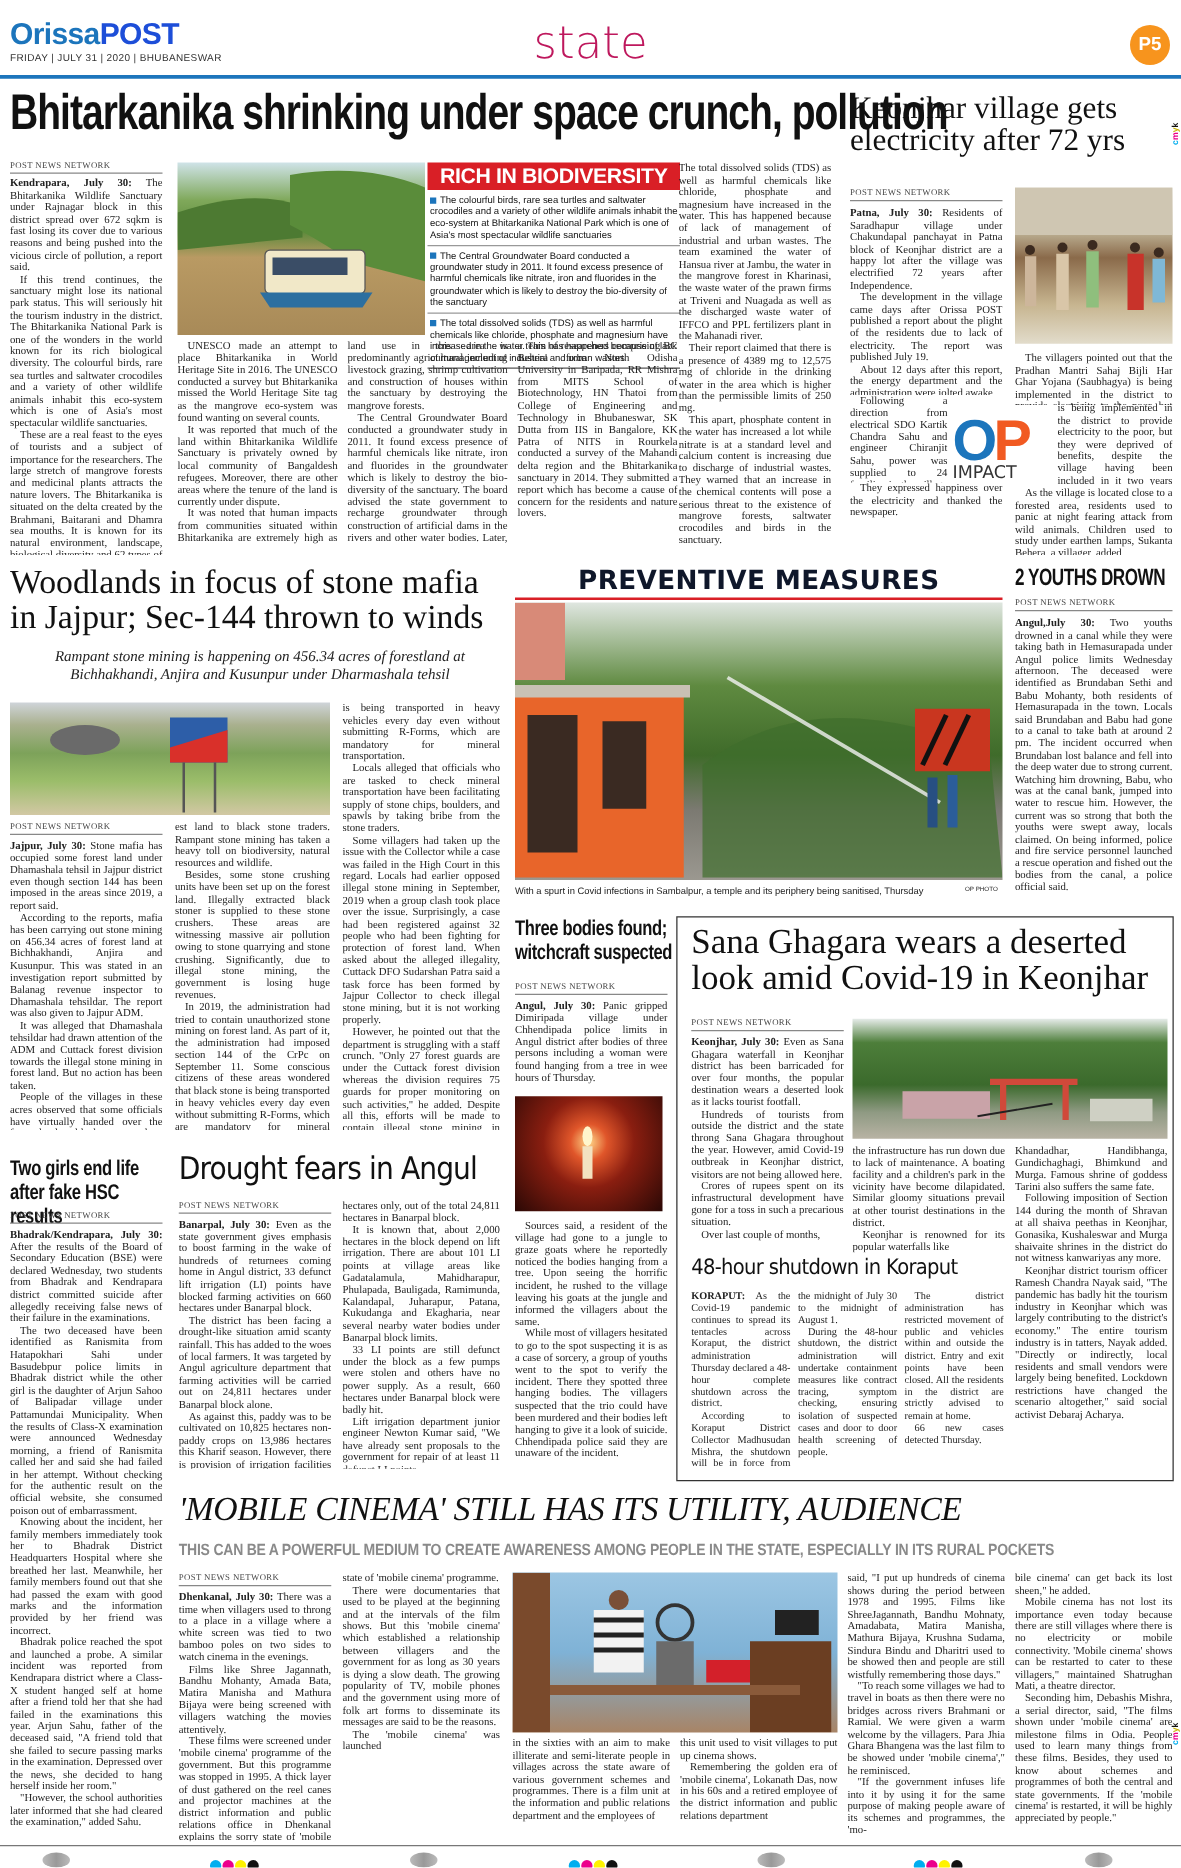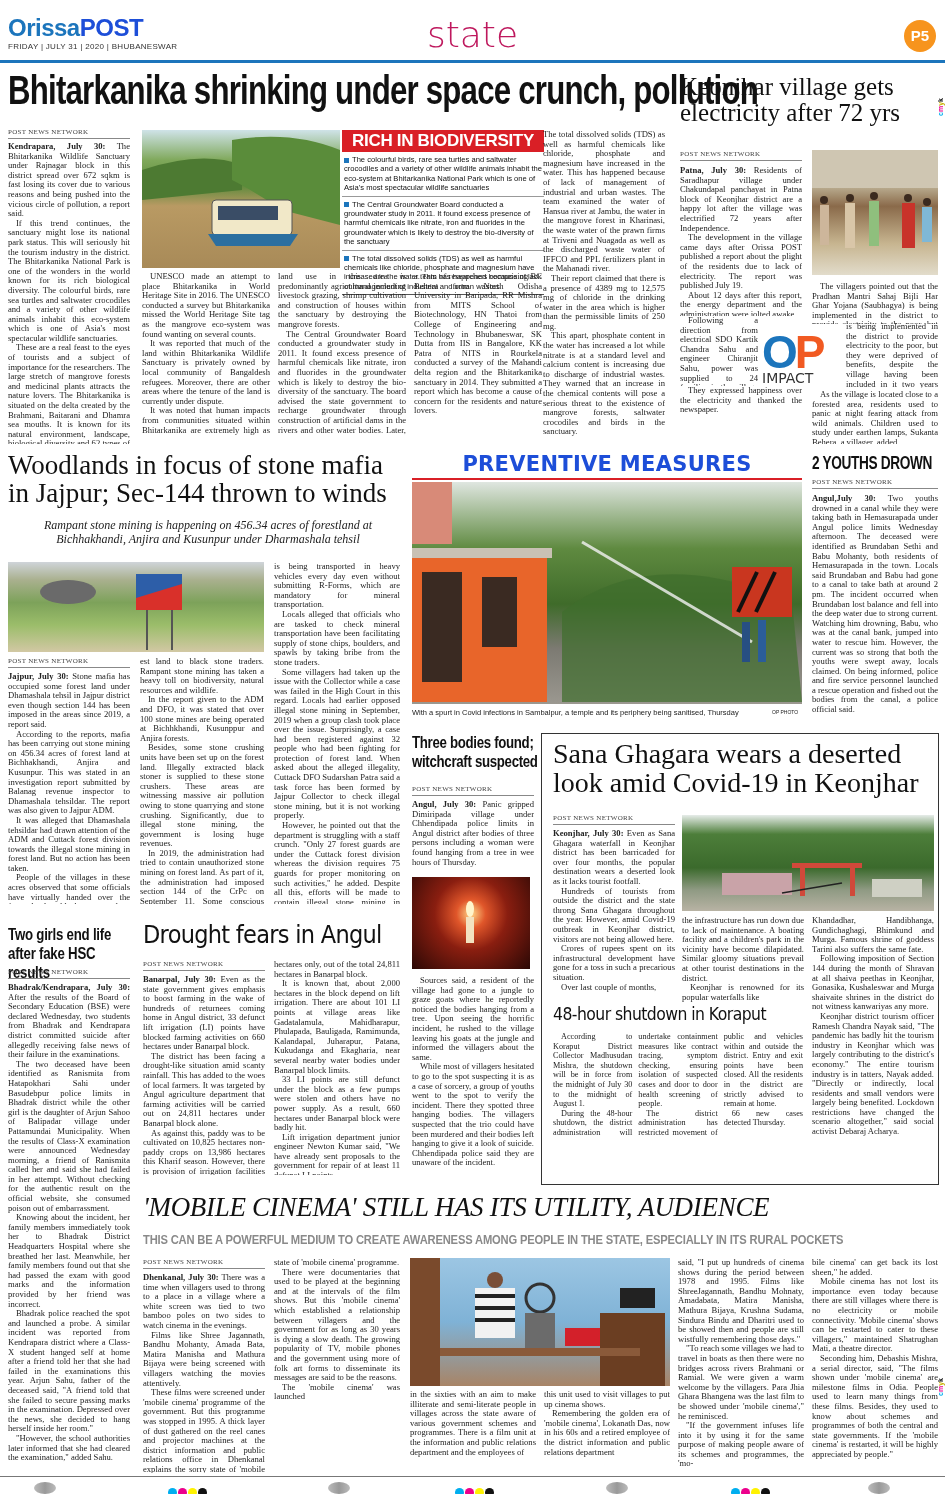--- a/index.html
+++ b/index.html
@@ -31,21 +31,21 @@
   .rich-title { background: #d91f26; color: #fff; font-family: "Liberation Sans", sans-serif; font-weight: bold; font-size: 17px; text-align: center; height: 22px; line-height: 22px; letter-spacing: -0.3px; }
   .rich-item { font-family: "Liberation Sans", sans-serif; font-size: 7.6px; line-height: 9.4px; padding: 3px 2px 3px 2px; border-bottom: 1px solid #999; color: #111; }
   .rich-item .sq { display: inline-block; width: 5px; height: 5px; background: #1c75bc; margin-right: 3px; vertical-align: middle; }
 
   .op-impact { width: 68px; height: 60px; margin-top: 24px; }
   .op-letters { font-family: "Liberation Sans", sans-serif; font-weight: bold; font-size: 46px; line-height: 44px; letter-spacing: -3px; }
   .op-o { color: #1c75bc; }
   .op-p { color: #f15a22; }
   .op-text { font-family: "DejaVu Sans", sans-serif; font-size: 14px; color: #333; letter-spacing: 0px; margin-top: -4px; }
 
-  .preventive-title { font-family: "DejaVu Sans", sans-serif; font-weight: bold; font-size: 21px; color: #1d4ed8; text-align: center; letter-spacing: 0.3px; }
+  .preventive-title { font-family: "DejaVu Sans", sans-serif; font-weight: bold; font-size: 21px; color: #0f172a; text-align: center; letter-spacing: 0.3px; }
   .red-rule { height: 2px; background: #d91f26; }
 
   .box-border { border: 1.5px solid #333; }
 
   .subhead-gray { font-family: "Liberation Sans", sans-serif; font-weight: bold; font-size: 13px; color: #8a8a8a; letter-spacing: -0.2px; white-space: nowrap; }
   .bottom-rule { left: 0; top: 1476px; width: 945px; height: 1px; background: #777; }
   .reg-dots span { display: inline-block; width: 9px; height: 9px; border-radius: 50%; margin-right: 1px; }
   .reg-oval { width: 22px; height: 12px; border-radius: 50%; background: linear-gradient(90deg,#bbb 0%,#999 50%,#bbb 100%); }
   .cmyk { font-family: "Liberation Sans", sans-serif; font-size: 7px; writing-mode: vertical-rl; transform: rotate(180deg); font-weight: bold; }
 </style>
@@ -153,21 +153,20 @@
 </div>
 <div class="abs byline" style="left:8px;top:657px;width:122px;">POST NEWS NETWORK</div>
 <div class="abs body-text" style="left:8px;top:672px;width:122px;height:232px;overflow:hidden;">
   <p class="first"><b>Jajpur, July 30:</b> <span>Stone mafia has occupied some forest land under Dhamashala tehsil in Jajpur district even though section 144 has been imposed in the areas since 2019, a report said.</span></p>
   <p>According to the reports, mafia has been carrying out stone mining on 456.34 acres of forest land at Bichhakhandi, Anjira and Kusunpur. This was stated in an investigation report submitted by Balanag revenue inspector to Dhamashala tehsildar. The report was also given to Jajpur ADM.</p>
   <p>It was alleged that Dhamashala tehsildar had drawn attention of the ADM and Cuttack forest division towards the illegal stone mining in forest land. But no action has been taken.</p>
   <p>People of the villages in these acres observed that some officials have virtually handed over the forest land to black stone traders. Rampant stone mining has taken a heavy toll on biodiversity, natural resources and wildlife.</p>
 </div>
 <div class="abs body-text" style="left:140px;top:657px;width:124px;height:247px;overflow:hidden;">
   <p class="first">est land to black stone traders. Rampant stone mining has taken a heavy toll on biodiversity, natural resources and wildlife.</p>
-  <p>In the report given to the ADM and DFO, it was stated that over 100 stone mines are being operated at Bichhkhandi, Kusunppur and Anjira forests.</p>
   <p>Besides, some stone crushing units have been set up on the forest land. Illegally extracted black stoner is supplied to these stone crushers. These areas are witnessing massive air pollution owing to stone quarrying and stone crushing. Significantly, due to illegal stone mining, the government is losing huge revenues.</p>
   <p>In 2019, the administration had tried to contain unauthorized stone mining on forest land. As part of it, the administration had imposed section 144 of the CrPc on September 11. Some conscious citizens of these areas wondered that black stone is being transported in heavy vehicles every day even without submitting R-Forms, which are mandatory for mineral transportation.</p>
 </div>
 <div class="abs body-text" style="left:274px;top:562px;width:126px;height:342px;overflow:hidden;">
   <p class="first">is being transported in heavy vehicles every day even without submitting R-Forms, which are mandatory for mineral transportation.</p>
   <p>Locals alleged that officials who are tasked to check mineral transportation have been facilitating supply of stone chips, boulders, and spawls by taking bribe from the stone traders.</p>
   <p>Some villagers had taken up the issue with the Collector while a case was failed in the High Court in this regard. Locals had earlier opposed illegal stone mining in September, 2019 when a group clash took place over the issue. Surprisingly, a case had been registered against 32 people who had been fighting for protection of forest land. When asked about the alleged illegality, Cuttack DFO Sudarshan Patra said a task force has been formed by Jajpur Collector to check illegal stone mining, but it is not working properly.</p>
   <p>However, he pointed out that the department is struggling with a staff crunch. "Only 27 forest guards are under the Cuttack forest division whereas the division requires 75 guards for proper monitoring on such activities," he added. Despite all this, efforts will be made to contain illegal stone mining in forest land in the area, he assured.</p>
 </div>
 
@@ -240,20 +239,21 @@
   <p>Keonjhar is renowned for its popular waterfalls like</p>
 </div>
 <div class="abs body-text" style="left:812px;top:916px;width:122px;height:262px;overflow:hidden;">
   <p class="first">Khandadhar, Handibhanga, Gundichaghagi, Bhimkund and Murga. Famous shrine of goddess Tarini also suffers the same fate.</p>
   <p>Following imposition of Section 144 during the month of Shravan at all shaiva peethas in Keonjhar, Gonasika, Kushaleswar and Murga shaivaite shrines in the district do not witness kanwariyas any more.</p>
   <p>Keonjhar district tourism officer Ramesh Chandra Nayak said, "The pandemic has badly hit the tourism industry in Keonjhar which was largely contributing to the district's economy." The entire tourism industry is in tatters, Nayak added. "Directly or indirectly, local residents and small vendors were largely being benefited. Lockdown restrictions have changed the scenario altogether," said social activist Debaraj Acharya.</p>
 </div>
 
 <div class="abs" style="left:553px;top:1004px;width:250px;font-family:'DejaVu Sans',sans-serif;font-size:17px;letter-spacing:-0.6px;color:#111;white-space:nowrap;transform:scaleX(0.92);transform-origin:left top;">48-hour shutdown in Koraput</div>
 <div class="abs body-text cols3" style="left:553px;top:1032px;width:250px;height:148px;overflow:hidden;font-size:8.2px;column-gap:6px;">
+  <p class="first"><b>KORAPUT:</b> <span>As the Covid-19 pandemic continues to spread its tentacles across Koraput, the district administration Thursday declared a 48-hour complete shutdown across the district.</span></p>
   <p>According to Koraput District Collector Madhusudan Mishra, the shutdown will be in force from the midnight of July 30 to the midnight of August 1.</p>
   <p>During the 48-hour shutdown, the district administration will undertake containment measures like contract tracing, symptom checking, ensuring isolation of suspected cases and door to door health screening of people.</p>
   <p>The district administration has restricted movement of public and vehicles within and outside the district. Entry and exit points have been closed. All the residents in the district are strictly advised to remain at home.</p>
   <p>66 new cases detected Thursday.</p>
 </div>
 
 <div class="abs headline-condensed" style="left:8px;top:925px;font-size:17px;line-height:19px;transform:scaleX(0.78);color:#111;white-space:normal;width:165px;letter-spacing:-0.3px;">Two girls end life after fake HSC results</div>
 <div class="abs byline" style="left:8px;top:968px;width:122px;">POST NEWS NETWORK</div>
 <div class="abs body-text" style="left:8px;top:983px;width:122px;height:484px;overflow:hidden;">
   <p class="first"><b>Bhadrak/Kendrapara, July 30:</b> <span>After the results of the Board of Secondary Education (BSE) were declared Wednesday, two students from Bhadrak and Kendrapara district committed suicide after allegedly receiving false news of their failure in the examinations.</span></p>

